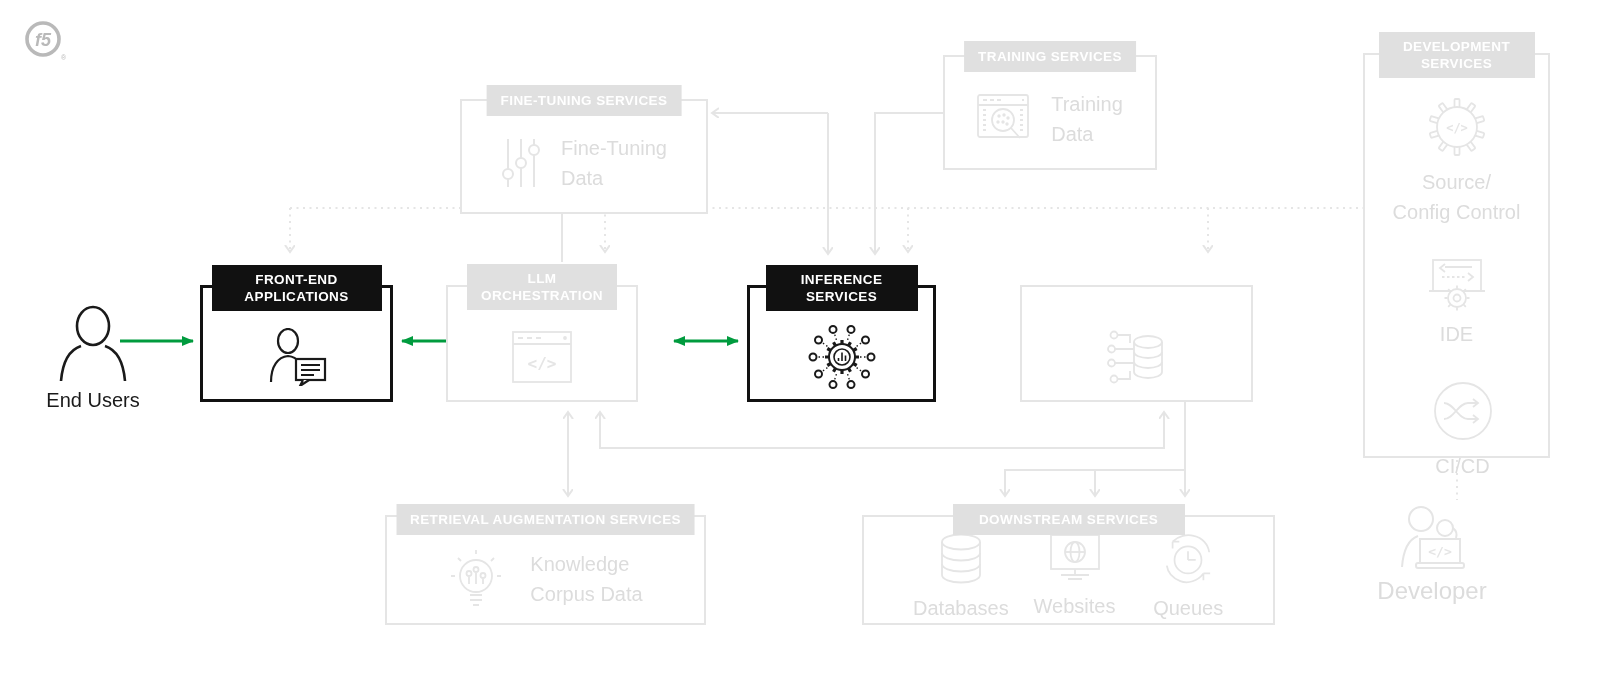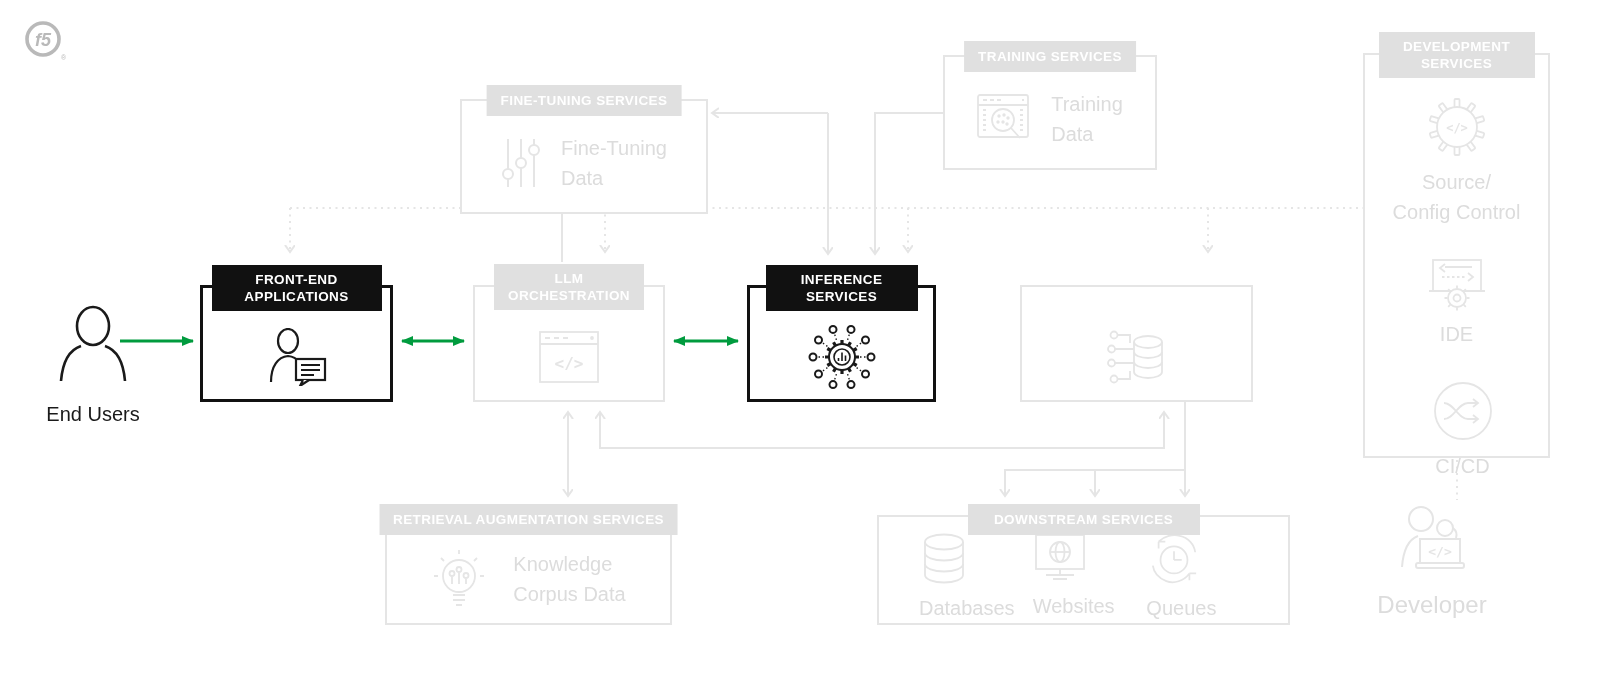--- a/index.html
+++ b/index.html
@@ -35,23 +35,23 @@
   .lbl span{display:block;}
   .lbl.centered{text-align:center;}
 
   .icon-gray{color:var(--line-gray);}
   .icon-dark{color:var(--label-ink);}
   .icon{display:block;}
 
   .devcol{position:absolute; inset:0; display:flex; flex-direction:column; align-items:center; padding-top:40px;}
   .devitem{display:flex; flex-direction:column; align-items:center; gap:8px;}
   .ds-content{position:absolute; inset:0; display:flex; justify-content:space-between; padding:16px 28px 0 40px;}
-  .ds-item{display:flex; flex-direction:column; align-items:flex-start; gap:8px; width:120px;}
-
-  .figure{position:absolute; z-index:2; display:flex; flex-direction:column; align-items:center; gap:20px;}
+  .ds-item{display:flex; flex-direction:column; align-items:center; gap:8px; width:120px;}
+
+  .figure{position:absolute; z-index:2; display:flex; flex-direction:column; align-items:center; gap:6px;}
   .figure .name{font-size:20px; color:var(--label-ink);}
   .figure .name.faded-name{color:var(--faded-text); font-size:24px;}
   .logo{position:absolute; left:24px; top:20px; z-index:2;}
   .code-glyph{font-family:"DejaVu Sans Mono", monospace; font-weight:bold;}
 </style>
 </head>
 <body>
 
 <div class="canvas">
 
@@ -247,21 +247,21 @@
           <ellipse cx="22" cy="13" rx="10" ry="12"></ellipse>
           <path d="M5,54 C5,38 12,29 22,28 C28,28.5 31,31 33,34"></path>
           <rect x="30" y="31" width="29" height="21" fill="#fff"></rect>
           <path d="M35,37 H54 M35,42 H54 M35,47 H48"></path>
           <path d="M37,52 L34,58 L43,52" fill="#fff"></path>
         </g>
       </svg>
     </div>
   </div>
 
-  <div class="box inactive" style="left:473px; top:285px; width:192px; height:117px;">
+  <div class="box inactive" style="left:446px; top:285px; width:192px; height:117px;">
     <div class="hdr two" style="min-width:150px;">
       <span>LLM</span>
       <span>ORCHESTRATION</span>
     </div>
     <div class="content center">
       <svg class="icon icon-gray" width="60" height="52" viewBox="0 0 60 52">
         <g fill="none" stroke="currentColor" stroke-width="1.8">
           <rect x="1" y="1" width="58" height="50"></rect>
           <line x1="1" y1="13" x2="59" y2="13"></line>
           <path d="M6,7 H11 M15,7 H20 M24,7 H29"></path>
@@ -314,21 +314,21 @@
             <circle cx="8" cy="8" r="3.5"></circle>
               <circle cx="5.5" cy="22" r="3.5"></circle>
             <circle cx="5.5" cy="36" r="3.5"></circle>
               <circle cx="8" cy="52" r="3.5"></circle>
           </g>
         </g>
       </svg>
     </div>
   </div>
 
-  <div class="box inactive" style="left:385px; top:515px; width:287px; height:110px;">
+  <div class="box inactive" style="left:385px; top:515px; width:321px; height:110px;">
     <div class="hdr one" style="min-width:296px; top:-13px;">
       <span>RETRIEVAL AUGMENTATION SERVICES</span>
     </div>
     <div class="content row" style="padding-top:18px; gap:26px;">
       <svg class="icon icon-gray" width="56" height="62" viewBox="0 0 56 62">
         <g fill="none" stroke="currentColor" stroke-width="1.8">
           <circle cx="28" cy="28" r="16"></circle>
           <path d="M28,6 V2 M7,28 H3 M49,28 H53 M13,13 L10,10 M43,13 L46,10"></path>
           <path d="M21,36 V29 M28,36 V25 M35,36 V31"></path>
           <circle cx="21" cy="25.5" r="2.5" fill="#fff"></circle>
@@ -337,21 +337,21 @@
           <path d="M22,47 H34 M22,52 H34 M25,57 H31"></path>
         </g>
       </svg>
       <div class="lbl faded">
         <span>Knowledge</span>
         <span>Corpus Data</span>
       </div>
     </div>
   </div>
 
-  <div class="box inactive" style="left:862px; top:515px; width:413px; height:110px;margin-left:15px;">
+  <div class="box inactive" style="left:862px; top:515px; width:413px; height:110px;">
     <div class="hdr one" style="min-width:232px; top:-13px;">
       <span>DOWNSTREAM SERVICES</span>
     </div>
     <div class="ds-content">
       <div class="ds-item">
         <svg class="icon icon-gray" width="50" height="52" viewBox="0 0 50 52">
           <g fill="none" stroke="currentColor" stroke-width="1.8">
             <ellipse cx="25" cy="9" rx="19" ry="7.5"></ellipse>
             <path d="M6,9 V42 M44,9 V42"></path>
             <path d="M6,20 A19,7.5 0 0 0 44,20 M6,31 A19,7.5 0 0 0 44,31 M6,42 A19,7.5 0 0 0 44,42"></path>

